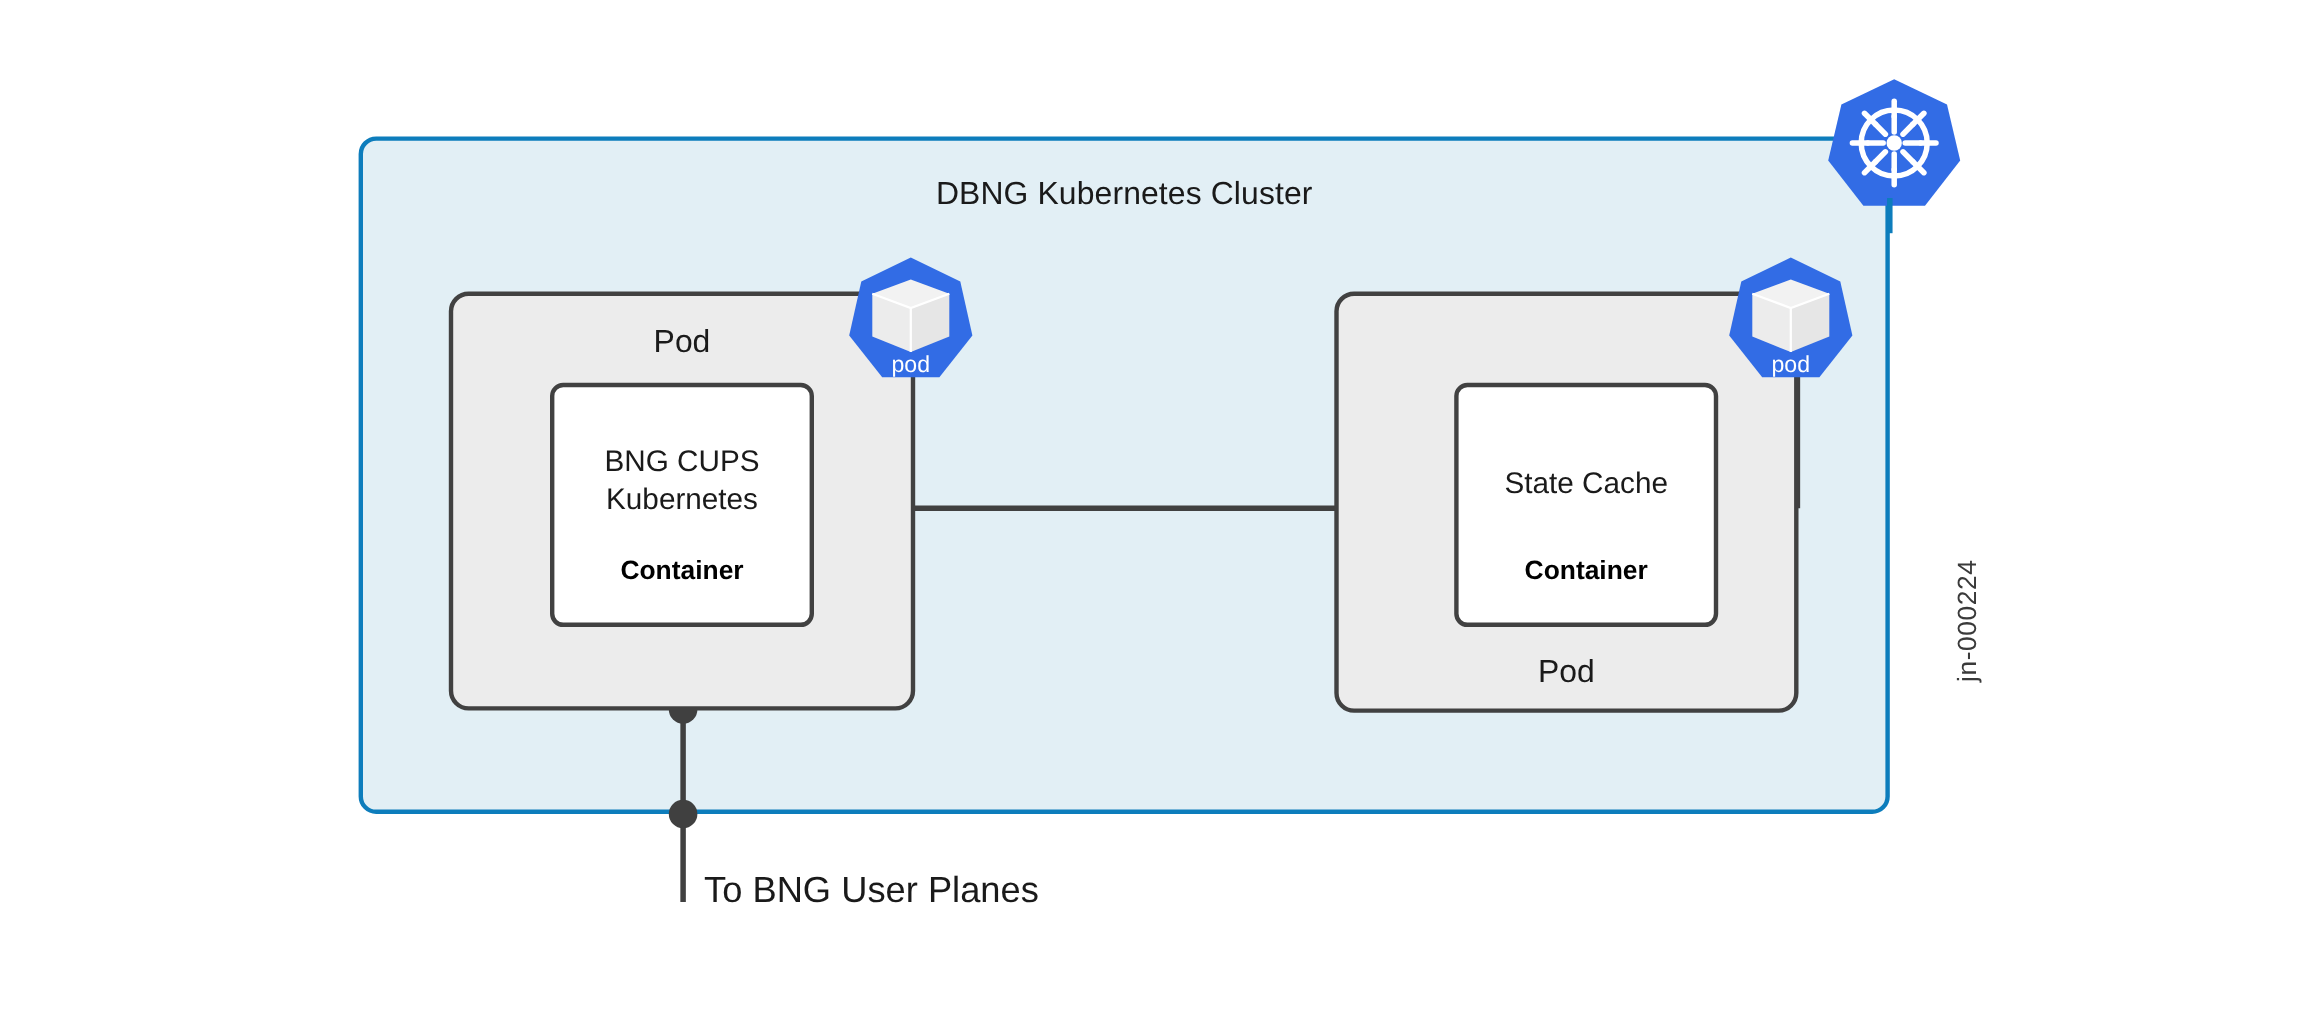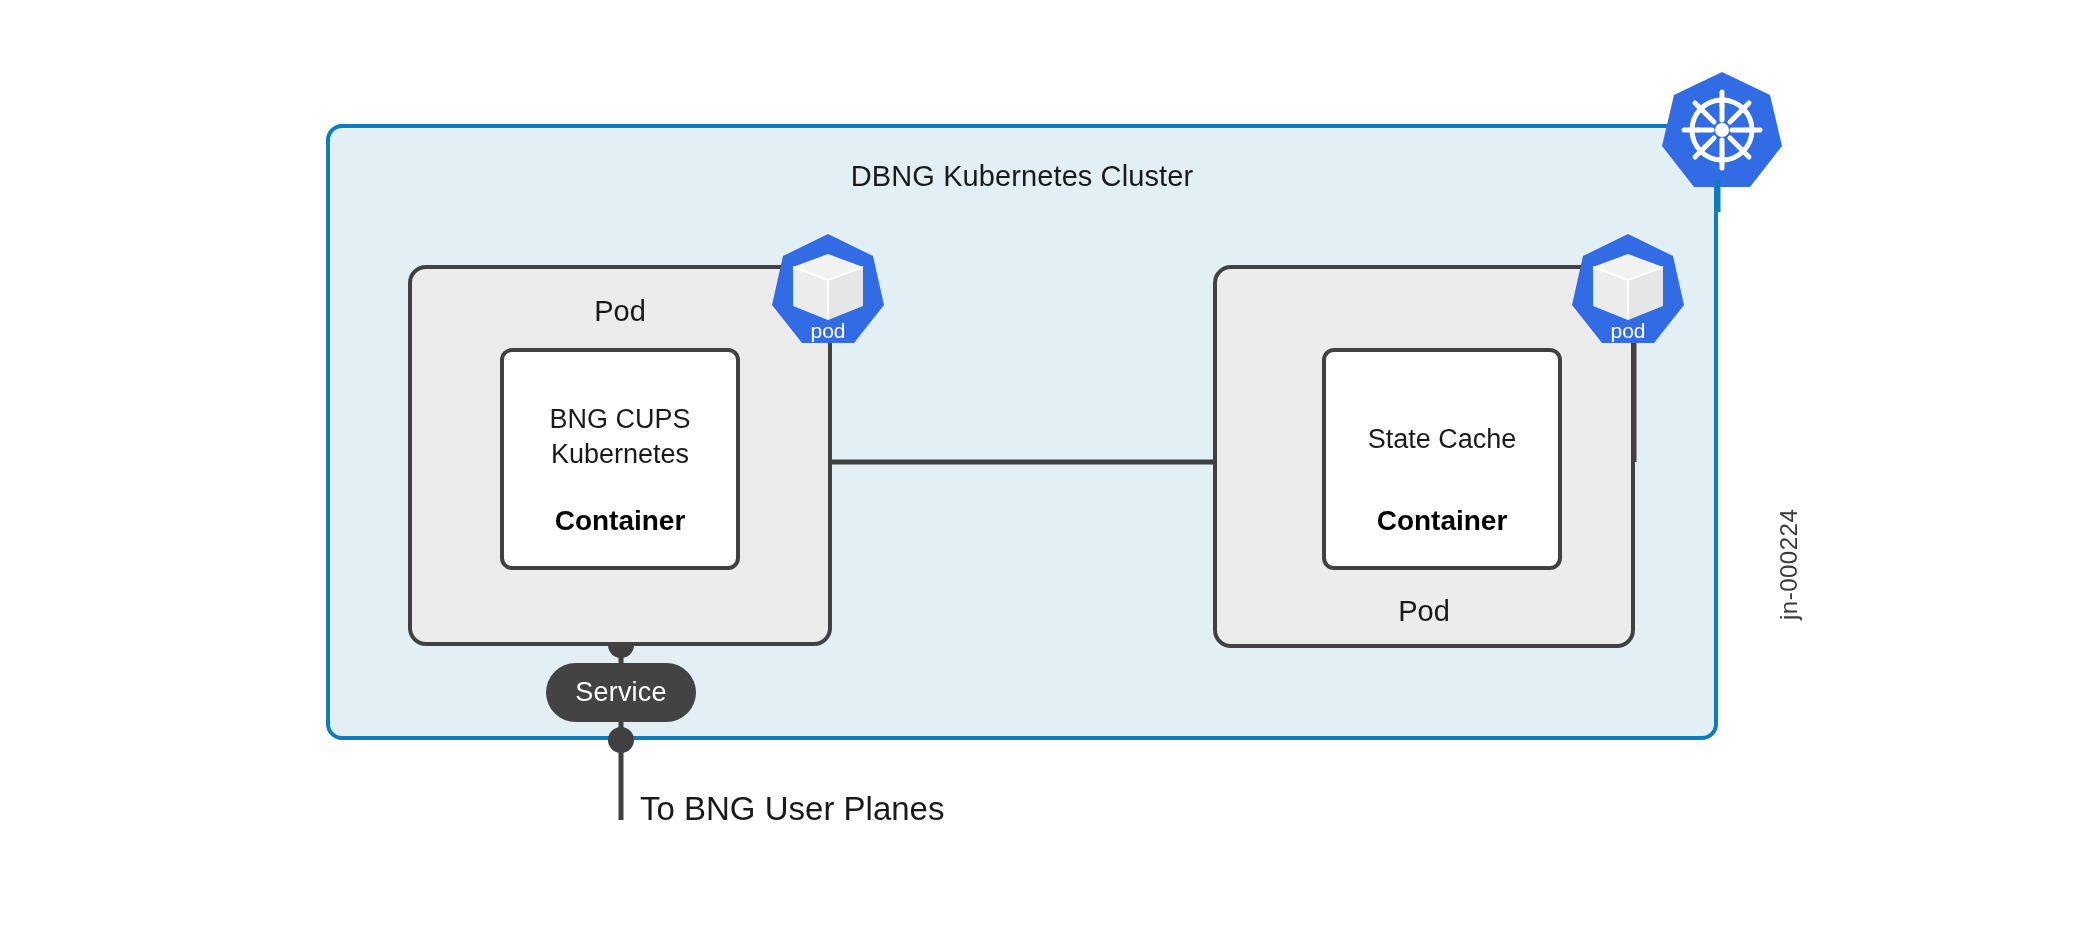--- a/index.html
+++ b/index.html
@@ -81,21 +81,21 @@
     font-size: 27px;
     line-height: 35px;
     color: #1a1a1a;
   }
   .container-title-left  { left: 500px;  top: 402px; width: 240px; }
   .container-title-right { left: 1322px; top: 422px; width: 240px; text-align: center; }
 
   .container-kind {
     position: absolute;
     text-align: center;
-    font-size: 28px;
+    font-size: 24px;
     font-weight: bold;
     color: #000000;
   }
   .container-kind-left  { left: 500px;  top: 505px; width: 240px; }
   .container-kind-right { left: 1322px; top: 505px; width: 240px; }
 
   
   .svg-layer {
     position: absolute;
     left: 0; top: 0;
@@ -251,19 +251,18 @@
         <line x1="58" y1="48" x2="58" y2="88" stroke="#ffffff" stroke-width="2"></line>
       </g>
       <text x="58" y="106" text-anchor="middle" fill="#ffffff" font-family="Liberation Sans, sans-serif" font-size="21">pod</text>
     </svg>
   </div>
 
   <div class="container-box container-right"></div>
   <div class="container-title container-title-right">State Cache</div>
   <div class="container-kind container-kind-right">Container</div>
 
-  <div class="service-pill">Service</div>
 
   <div class="bottom-caption">To BNG User Planes</div>
 
   <div class="watermark">jn-000224</div>
 
 </div>
 
 </body></html>

